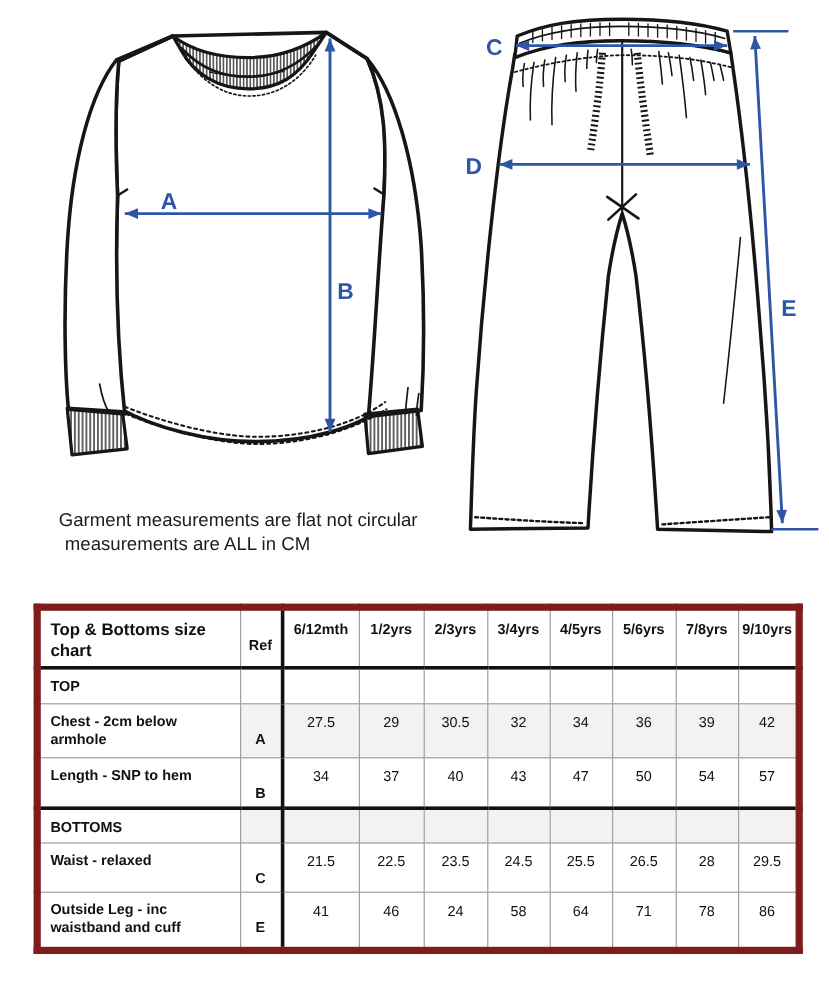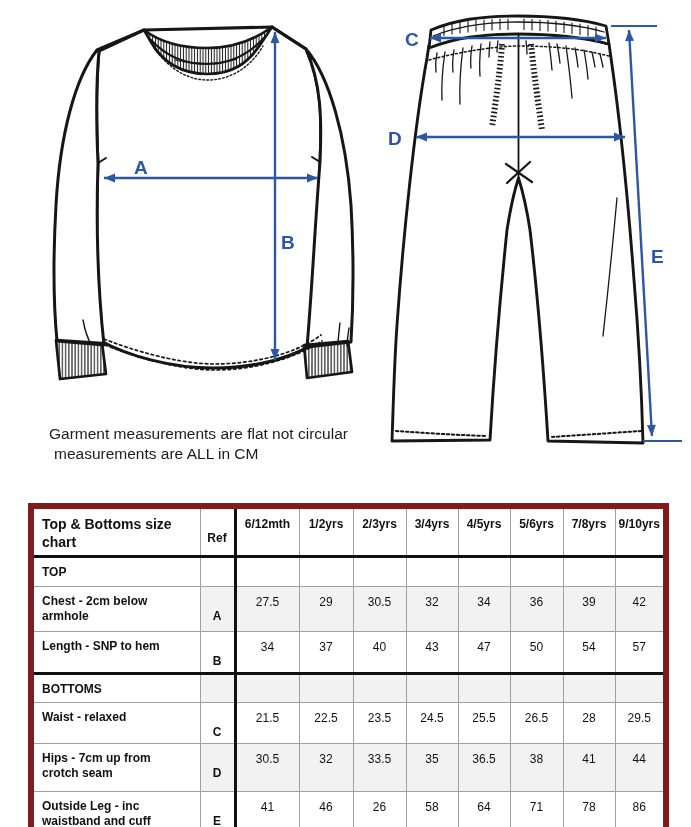--- a/index.html
+++ b/index.html
@@ -247,38 +247,26 @@
           <td class="ref-col">C</td>
           <td class="val-col">21.5</td>
           <td class="val-col">22.5</td>
           <td class="val-col">23.5</td>
           <td class="val-col">24.5</td>
           <td class="val-col">25.5</td>
           <td class="val-col">26.5</td>
           <td class="val-col">28</td>
           <td class="val-col">29.5</td>
         </tr>
-        <tr class="shaded">
-          <td class="label-col">Hips - 7cm up from crotch seam</td>
-          <td class="ref-col">D</td>
-          <td class="val-col">30.5</td>
-          <td class="val-col">32</td>
-          <td class="val-col">33.5</td>
-          <td class="val-col">35</td>
-          <td class="val-col">36.5</td>
-          <td class="val-col">38</td>
-          <td class="val-col">41</td>
-          <td class="val-col">44</td>
-        </tr>
         <tr>
           <td class="label-col">Outside Leg - inc waistband and cuff</td>
           <td class="ref-col">E</td>
           <td class="val-col">41</td>
           <td class="val-col">46</td>
-          <td class="val-col">26</td>
+          <td class="val-col">24</td>
           <td class="val-col">58</td>
           <td class="val-col">64</td>
           <td class="val-col">71</td>
           <td class="val-col">78</td>
           <td class="val-col">86</td>
         </tr>
       </tbody>
   </table>
 </div>
 

